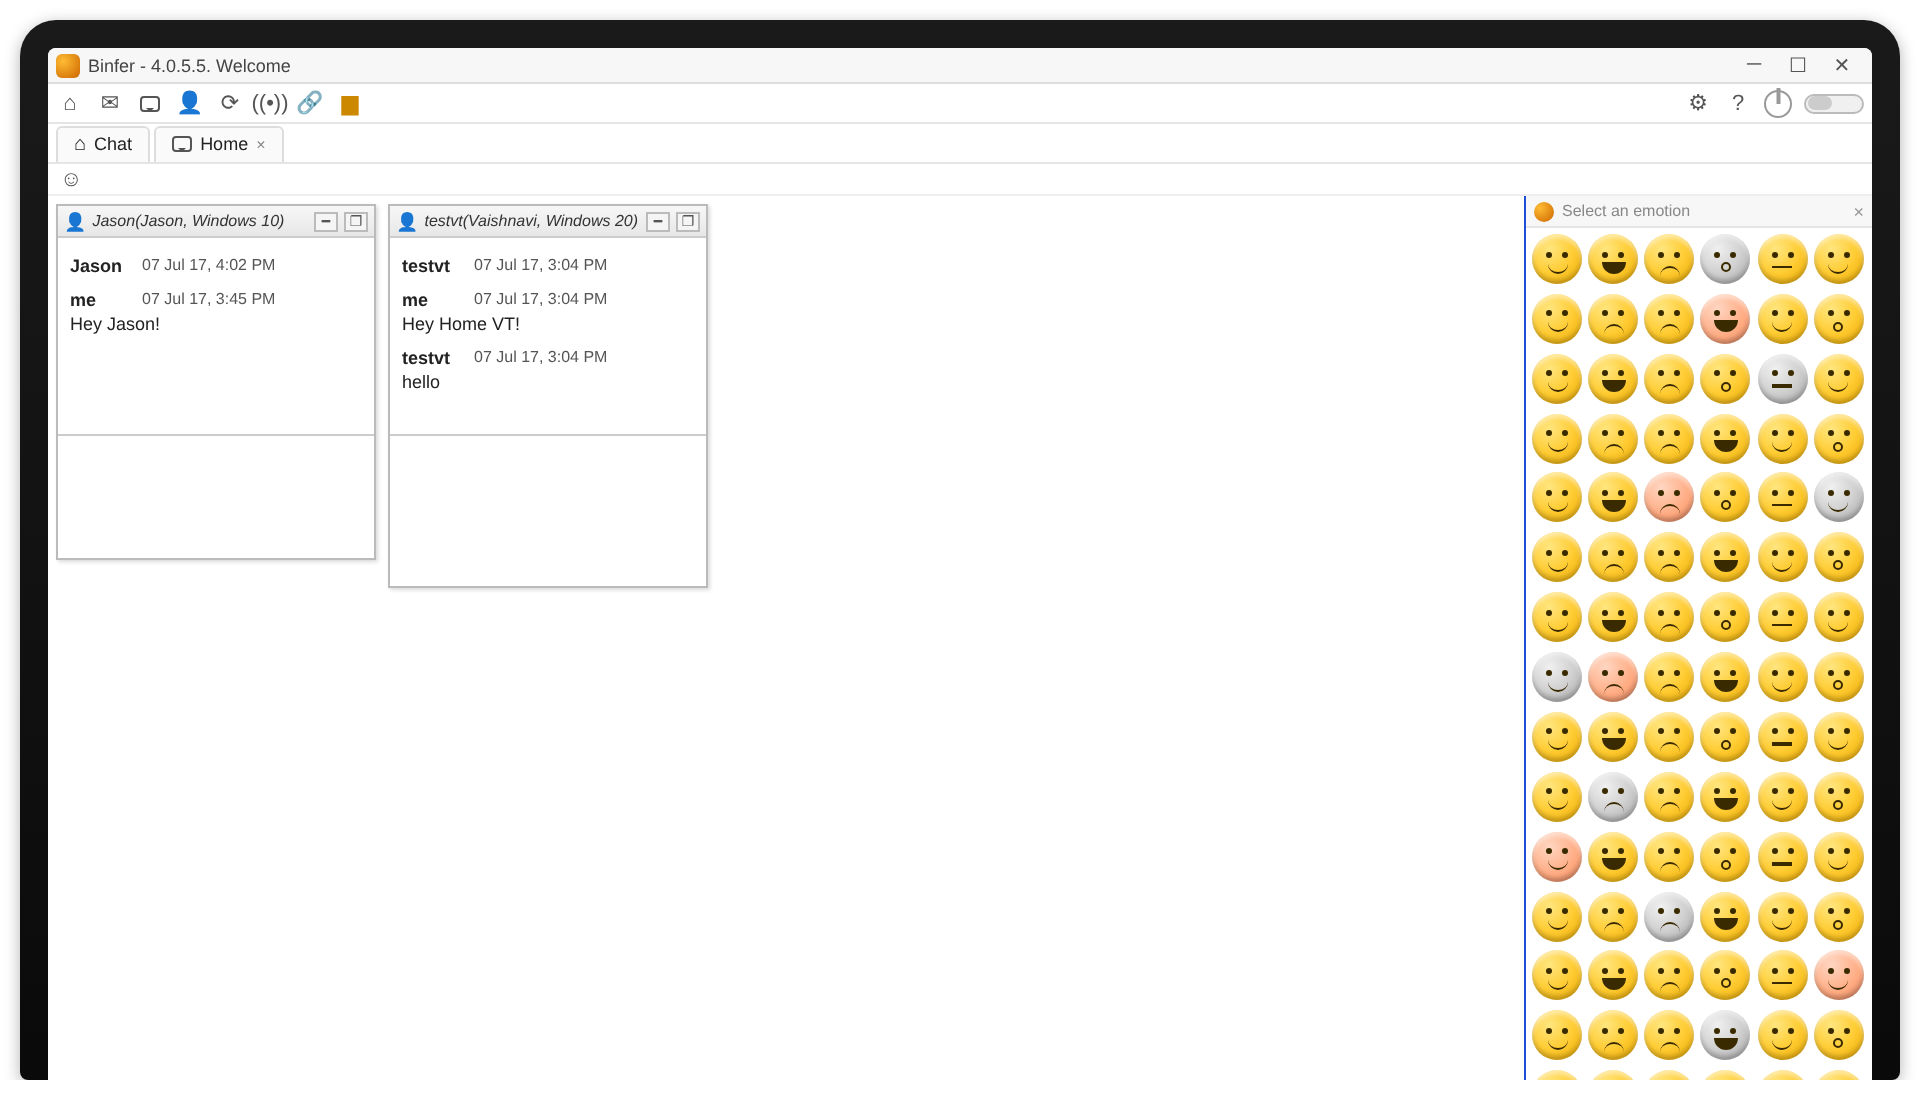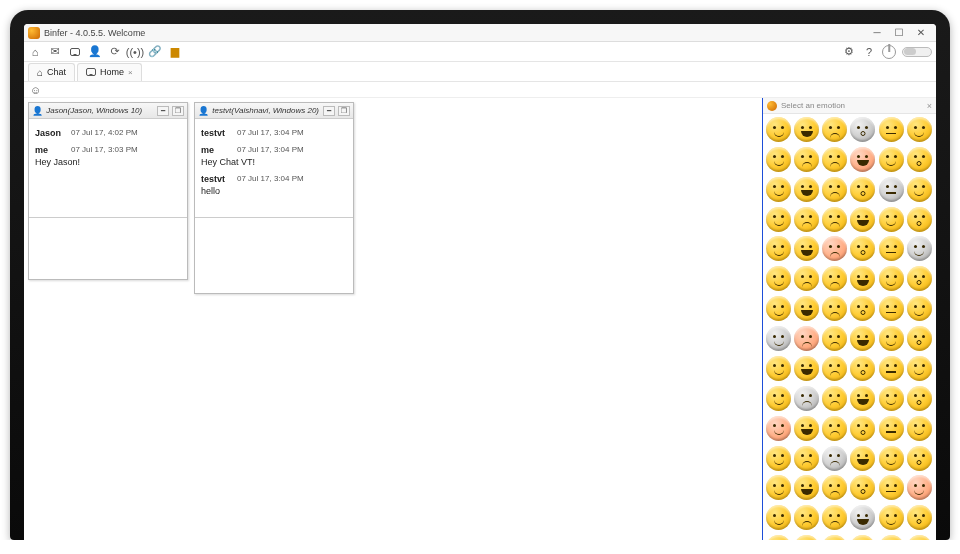--- a/index.html
+++ b/index.html
@@ -123,21 +123,21 @@
           <span class="hbtn">❐</span>
         </div>
         <div class="msgs">
           <div class="line">
                 <span class="who">Jason</span>
                 <span class="ts">07 Jul 17, 4:02 PM</span>
               </div>
           <div class="txt"></div>
           <div class="line">
                 <span class="who">me</span>
-                <span class="ts">07 Jul 17, 3:03 PM</span>
+                <span class="ts">07 Jul 17, 3:45 PM</span>
               </div>
           <div class="txt">Hey Jason!</div>
         </div>
         <div class="inputarea"></div>
       </div>
 
       <div class="chatwin w1">
         <div class="hdr">
           <span class="hicon">👤</span>
           <span class="htxt">testvt(Vaishnavi, Windows 20)</span>
@@ -147,21 +147,21 @@
         <div class="msgs">
           <div class="line">
                 <span class="who">testvt</span>
                 <span class="ts">07 Jul 17, 3:04 PM</span>
               </div>
           <div class="txt"></div>
           <div class="line">
                 <span class="who">me</span>
                 <span class="ts">07 Jul 17, 3:04 PM</span>
               </div>
-          <div class="txt">Hey Chat VT!</div>
+          <div class="txt">Hey Home VT!</div>
           <div class="line">
                 <span class="who">testvt</span>
                 <span class="ts">07 Jul 17, 3:04 PM</span>
               </div>
           <div class="txt">hello</div>
         </div>
         <div class="inputarea"></div>
       </div>
 
     </div>

